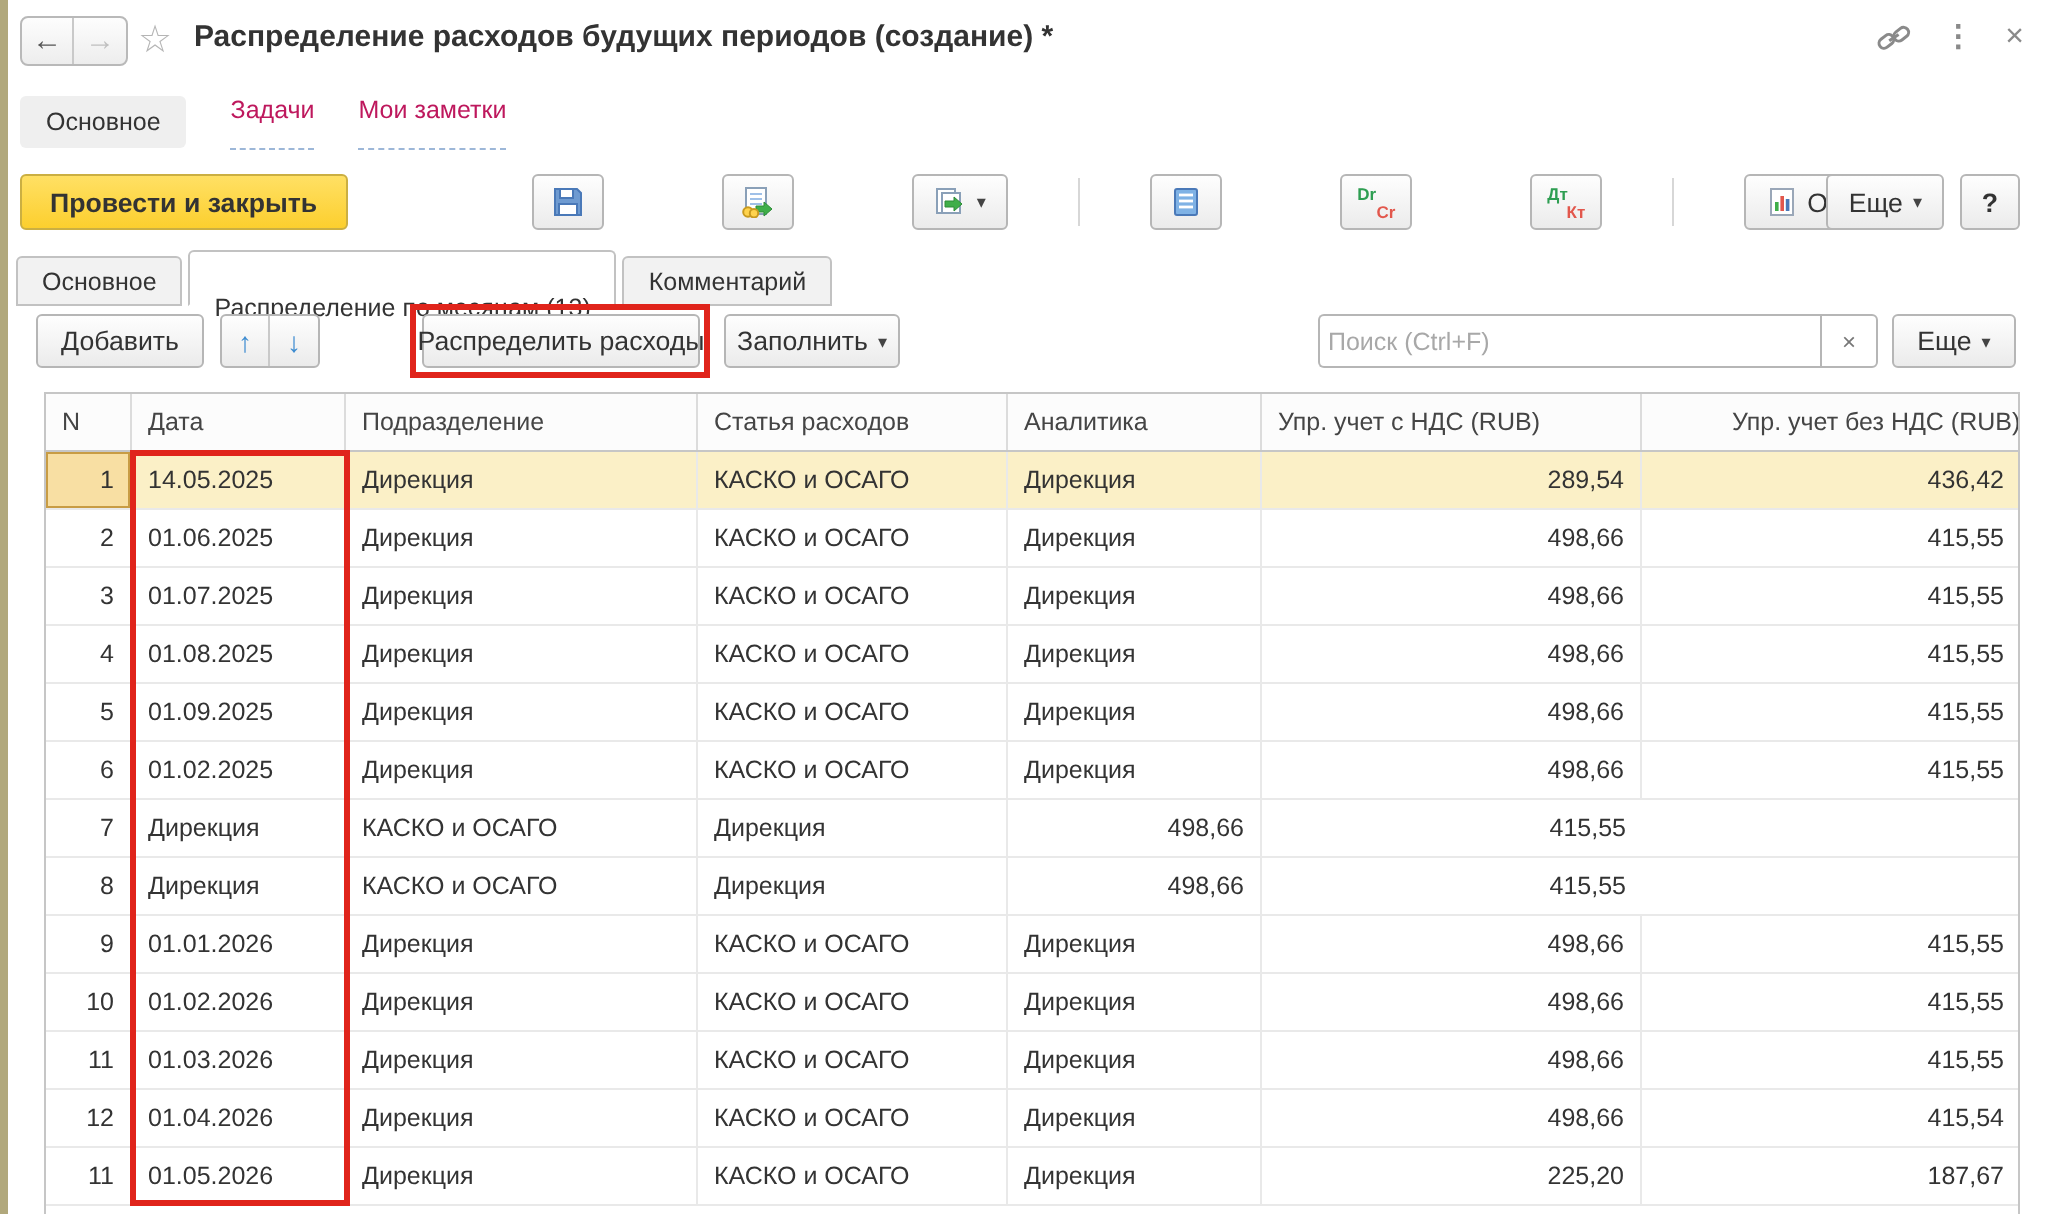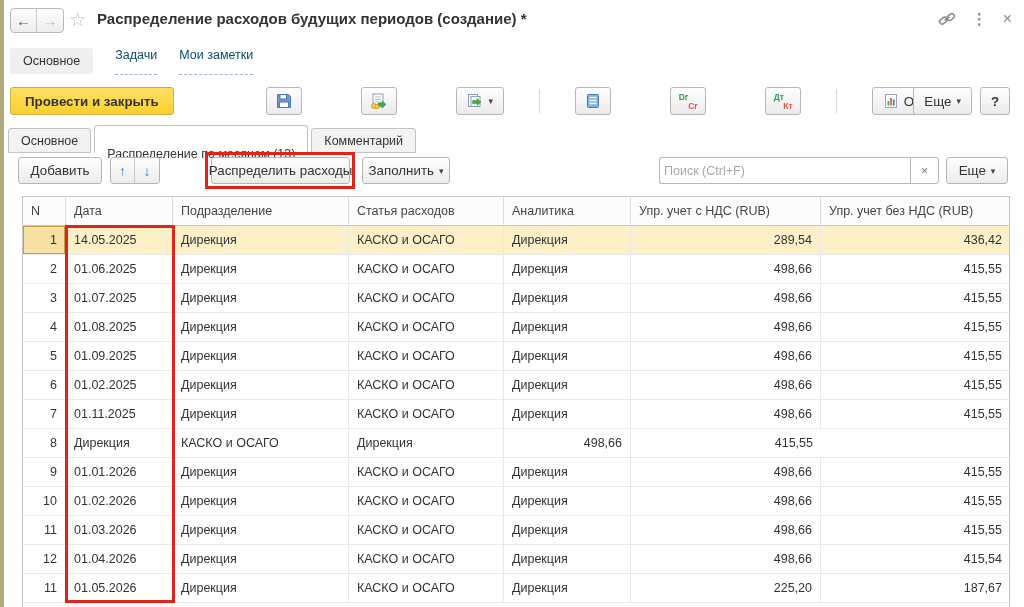--- a/index.html
+++ b/index.html
@@ -21,21 +21,21 @@
   .star { position:absolute; left:69px; top:8px; font-size:19px; color:#b5b5b5; cursor:pointer; }
   .wtitle { position:absolute; left:97px; top:10px; font-size:15px; font-weight:bold; color:#333; white-space:nowrap; }
   .titlebar-icons { position:absolute; right:12px; top:9px; display:flex; gap:16px; align-items:center; color:#8a8a8a; }
   .ticon { cursor:pointer; font-size:15px; line-height:20px; }
   .ticon.kebab { font-size:15px; letter-spacing:0; font-weight:bold; }
   .ticon.close { font-size:16px; }
 
   
   .navtabs { position:absolute; left:10px; top:46px; height:30px; display:flex; align-items:center; gap:22px; }
   .navtab-main { background:#efefef; border-radius:3px; padding:6px 13px; color:#333; cursor:pointer; }
-  .navlink { color:#0c4a6e; border-bottom:1px dashed #9db7d8; padding-bottom:12px; cursor:pointer; }
+  .navlink { color:#be185d; border-bottom:1px dashed #9db7d8; padding-bottom:12px; cursor:pointer; }
 
   
   .cmdbar { position:absolute; left:10px; top:87px; height:28px; display:flex; align-items:center;gap:26px; }
   .btn { display:inline-flex; align-items:center; justify-content:center; gap:5px;
          background:linear-gradient(#fefefe,#ebebeb); border:1px solid #b6b6b6; border-radius:3px;
          height:28px; padding:0 10px; color:#333; cursor:pointer; white-space:nowrap; }
   .btn-yellow { background:linear-gradient(#ffe064,#fccf2e); border-color:#cbaf42; font-weight:bold; padding:0 14px; }
   .iconbtn { width:36px; padding:0; }
   .iconbtn.w-drop { width:48px; }
   .caret { font-size:9px; color:#444; line-height:10px; }
@@ -66,21 +66,21 @@
   #search-input { width:251px; height:27px; border:1px solid #b6b6b6; border-right:none; border-radius:3px 0 0 3px; padding:0 4px; font-size:12.5px; color:#333; font-family:"Liberation Sans",sans-serif; outline:none; }
   #search-input::placeholder { color:#a8a8a8; }
   #search-clear { width:29px; height:27px; border:1px solid #b6b6b6; border-radius:0 3px 3px 0; background:#fff; display:flex; align-items:center; justify-content:center; color:#777; cursor:pointer; font-size:12px; }
   #btn-more-table { left:946px; width:62px; }
 
   
   .tablewrap { position:absolute; left:22px; top:196px; width:988px; height:411px; border:1px solid #c6c6c6; border-bottom:none; overflow:hidden; background:#fff; }
   .grid { display:grid; grid-template-columns:43px 107px 176px 155px 127px 190px 189px; }
   .hrow { height:29px; border-bottom:1px solid #c6c6c6; background:#fcfcfc; }
   .hcell { display:flex; align-items:center; padding:0 8px; color:#454545; border-right:1px solid #dcdcdc; overflow:hidden; white-space:nowrap; cursor:pointer; }
-  .hcell:last-child { border-right:none; }
+  .hcell:last-child { border-right:none;margin-left:37px; }
   .trow { height:29px; border-bottom:1px solid #e9e9e9; background:#fff; }
   .trow.selected { background:#fbf0c7; }
   .tcell { display:flex; align-items:center; padding:0 8px; border-right:1px solid #e9e9e9; overflow:hidden; white-space:nowrap; color:#333; cursor:default; }
   .tcell:last-child { border-right:none; }
   .tcell.ar { justify-content:flex-end; }
   .trow.selected .c-n { background:#f8dfa3; box-shadow:inset 0 0 0 1px #c89c44; }
 
   
   .annotation { position:absolute; border:3px solid #e0241b; pointer-events:none; z-index:50; background:transparent; }
   #anno-distribute { left:205px; top:152px; width:150px; height:37px; }
@@ -304,21 +304,20 @@
           <div class="tcell ar c-n">6</div>
           <div class="tcell c-date">01.02.2025</div>
           <div class="tcell ">Дирекция</div>
           <div class="tcell ">КАСКО и ОСАГО</div>
           <div class="tcell ">Дирекция</div>
           <div class="tcell ar ">498,66</div>
           <div class="tcell ar ">415,55</div>
         </div>
         <div class="grid trow">
           <div class="tcell ar c-n">7</div>
-          <div class="tcell c-date">01.11.2025</div>
           <div class="tcell ">Дирекция</div>
           <div class="tcell ">КАСКО и ОСАГО</div>
           <div class="tcell ">Дирекция</div>
           <div class="tcell ar ">498,66</div>
           <div class="tcell ar ">415,55</div>
         </div>
         <div class="grid trow">
           <div class="tcell ar c-n">8</div>
           <div class="tcell ">Дирекция</div>
           <div class="tcell ">КАСКО и ОСАГО</div>

